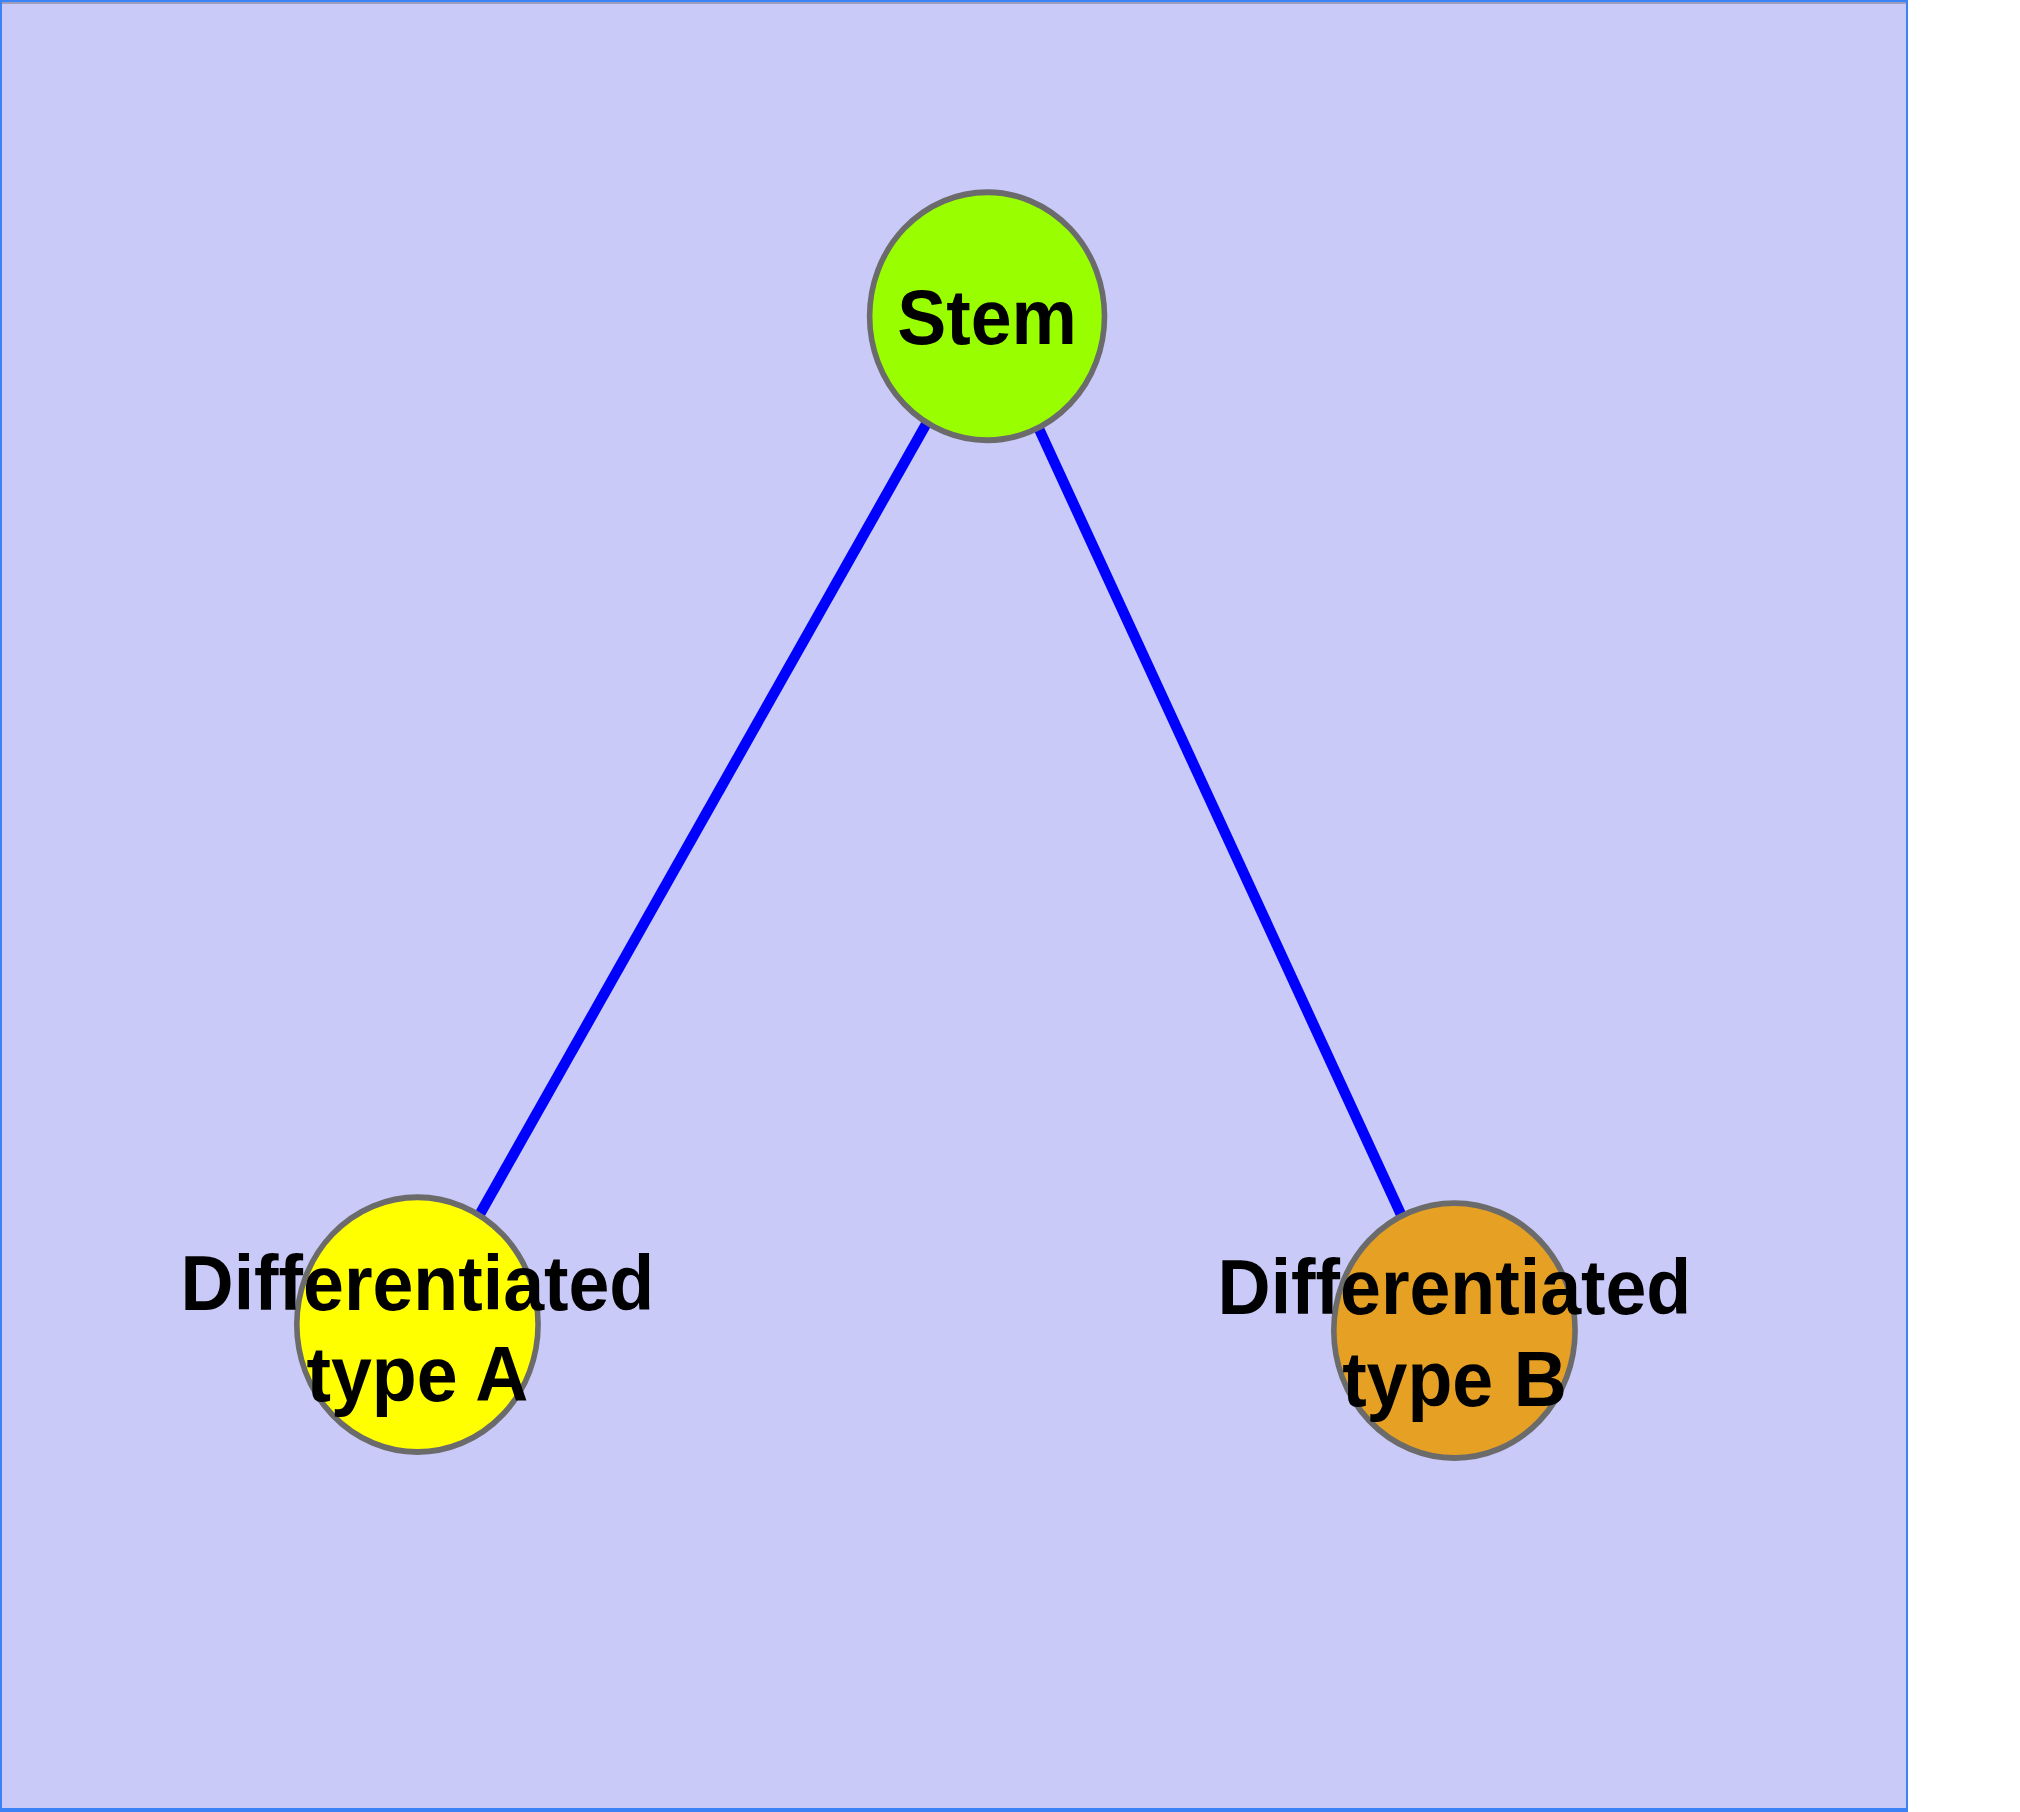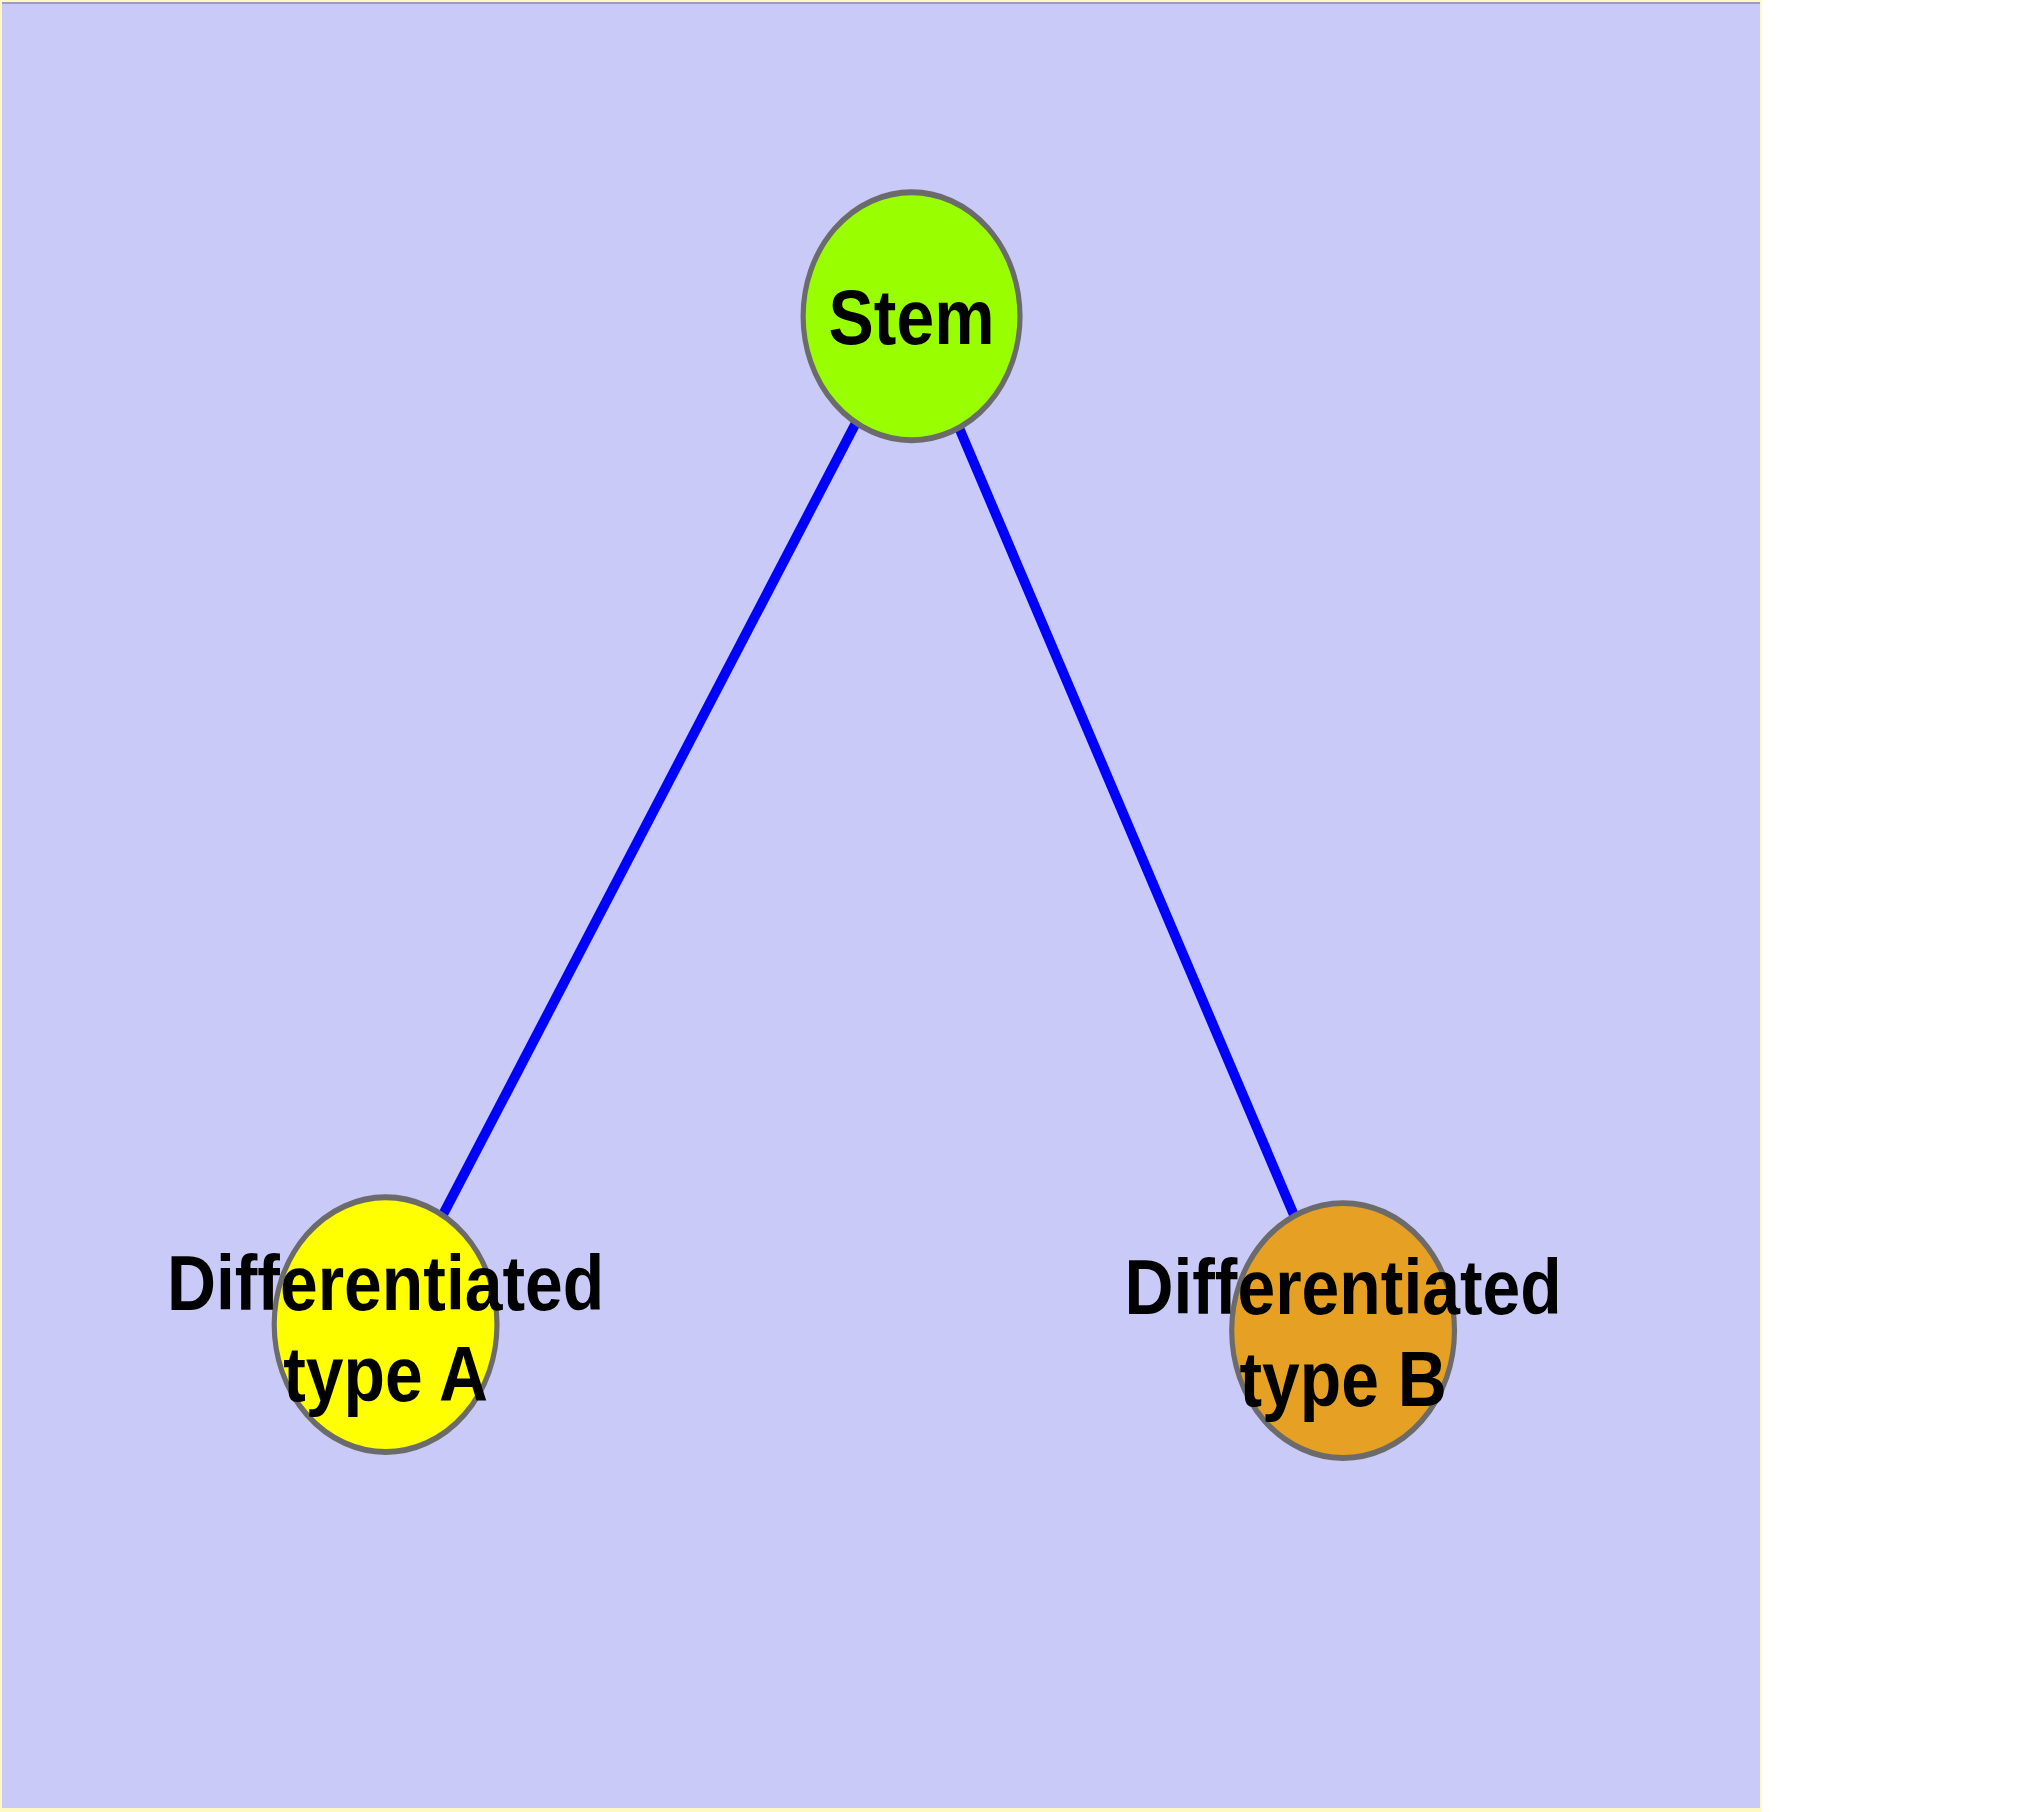--- a/index.html
+++ b/index.html
@@ -3,23 +3,23 @@
 <meta charset="utf-8">
 <style>
   html, body {
     margin: 0;
     padding: 0;
     background: #ffffff;
     font-family: "Liberation Sans", sans-serif;
   }
   .stage {
     position: relative;
-    width: 1762px;
+    width: 1908px;
     height: 1812px;
-    background: #fef9c3;
+    background: #3b82f6;
     overflow: hidden;
   }
   
   .frame {
     position: absolute;
     left: 1.7px;
     right: 1.7px;
     top: 1.7px;
     bottom: 4.2px;
     border-top: 2.5px solid #9d9dbd;

